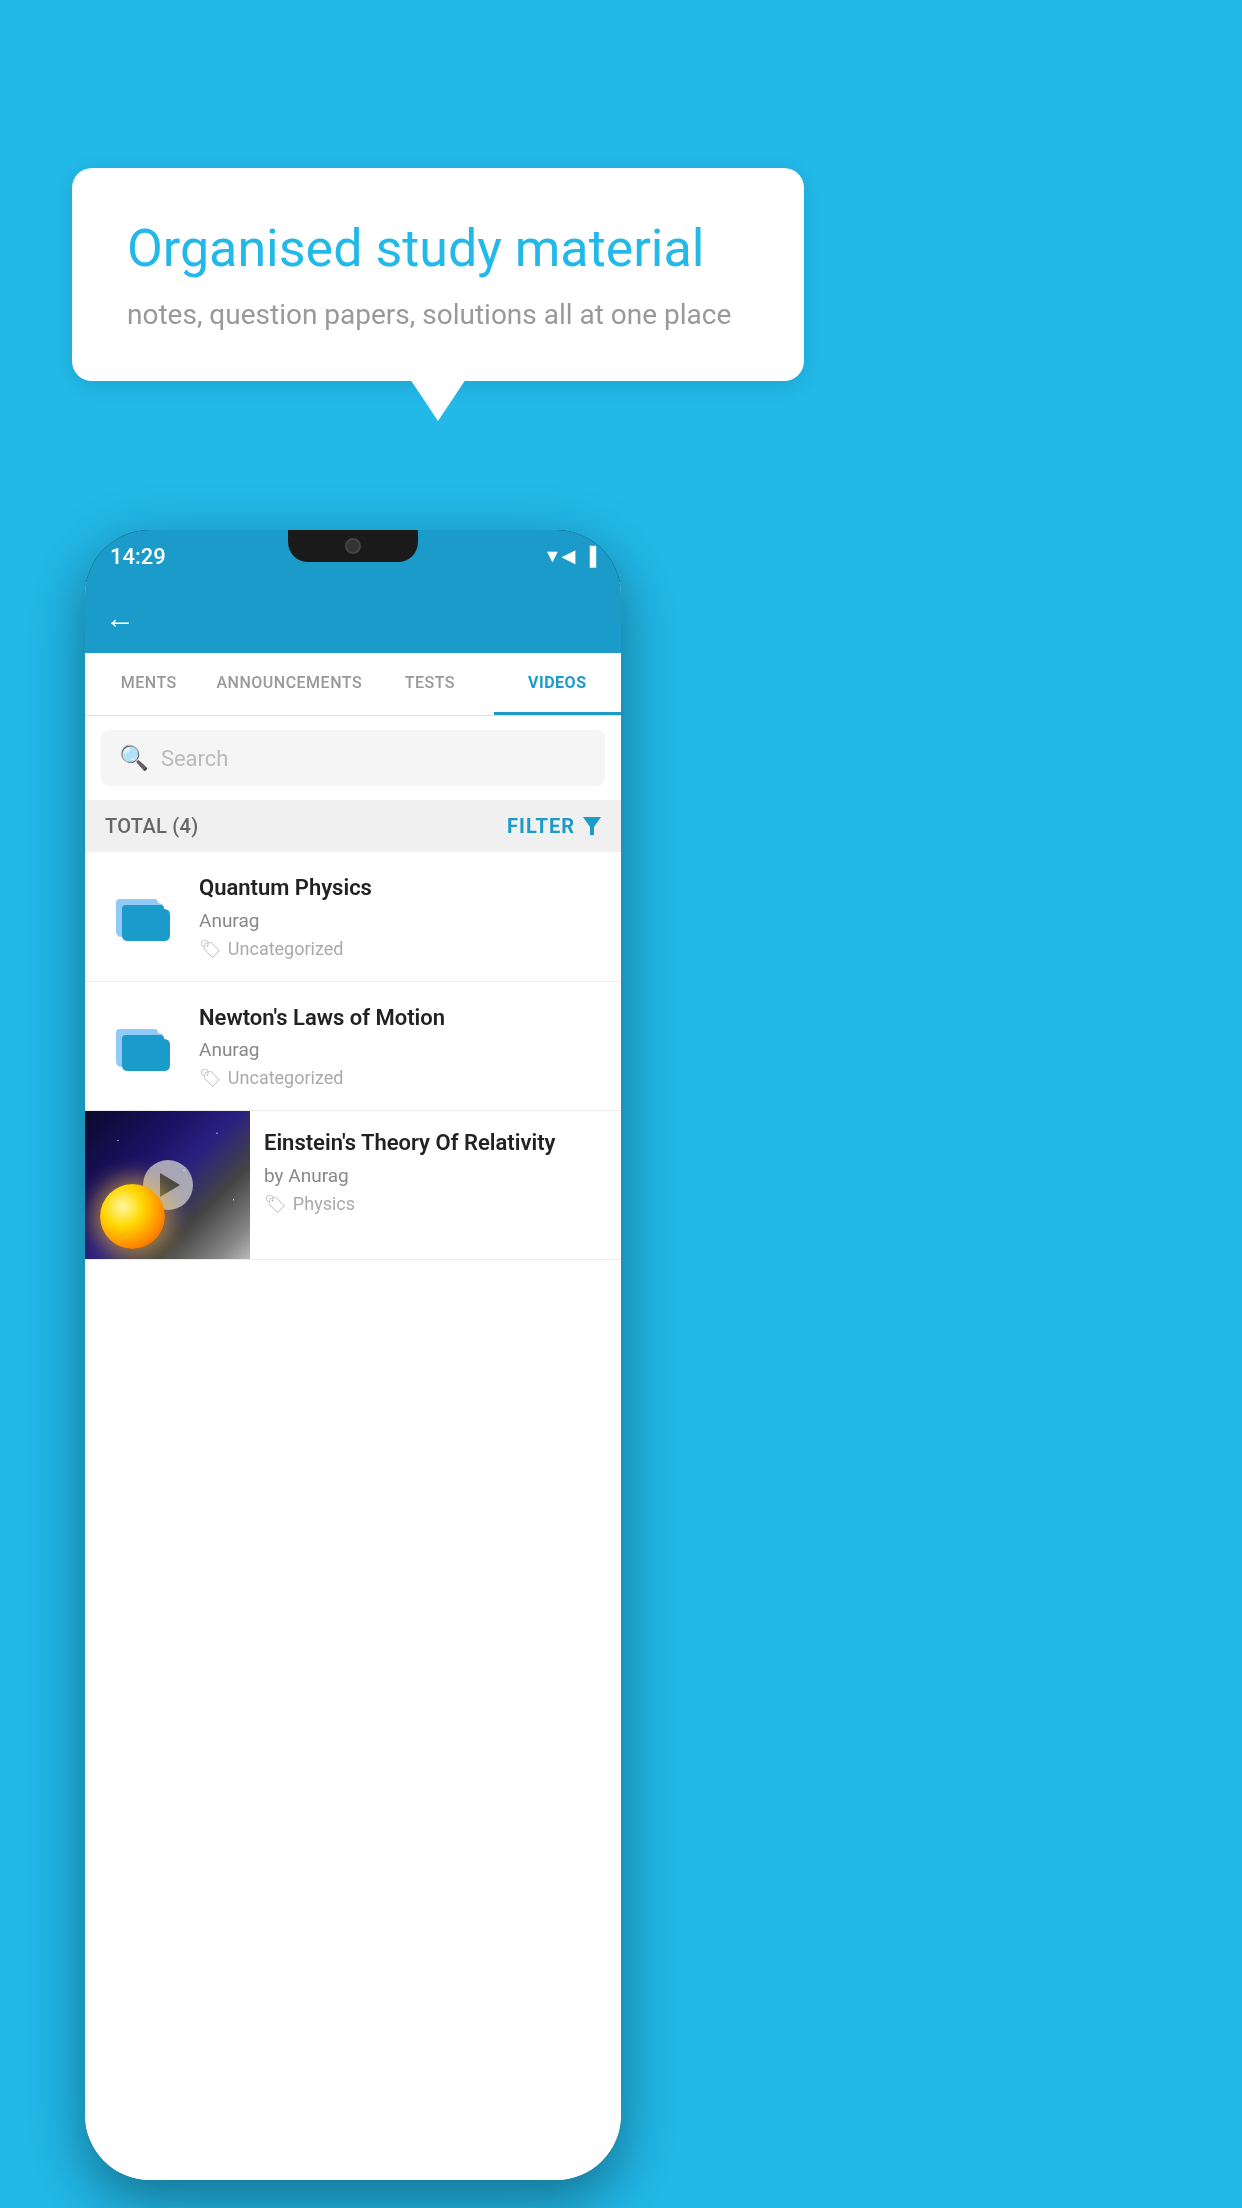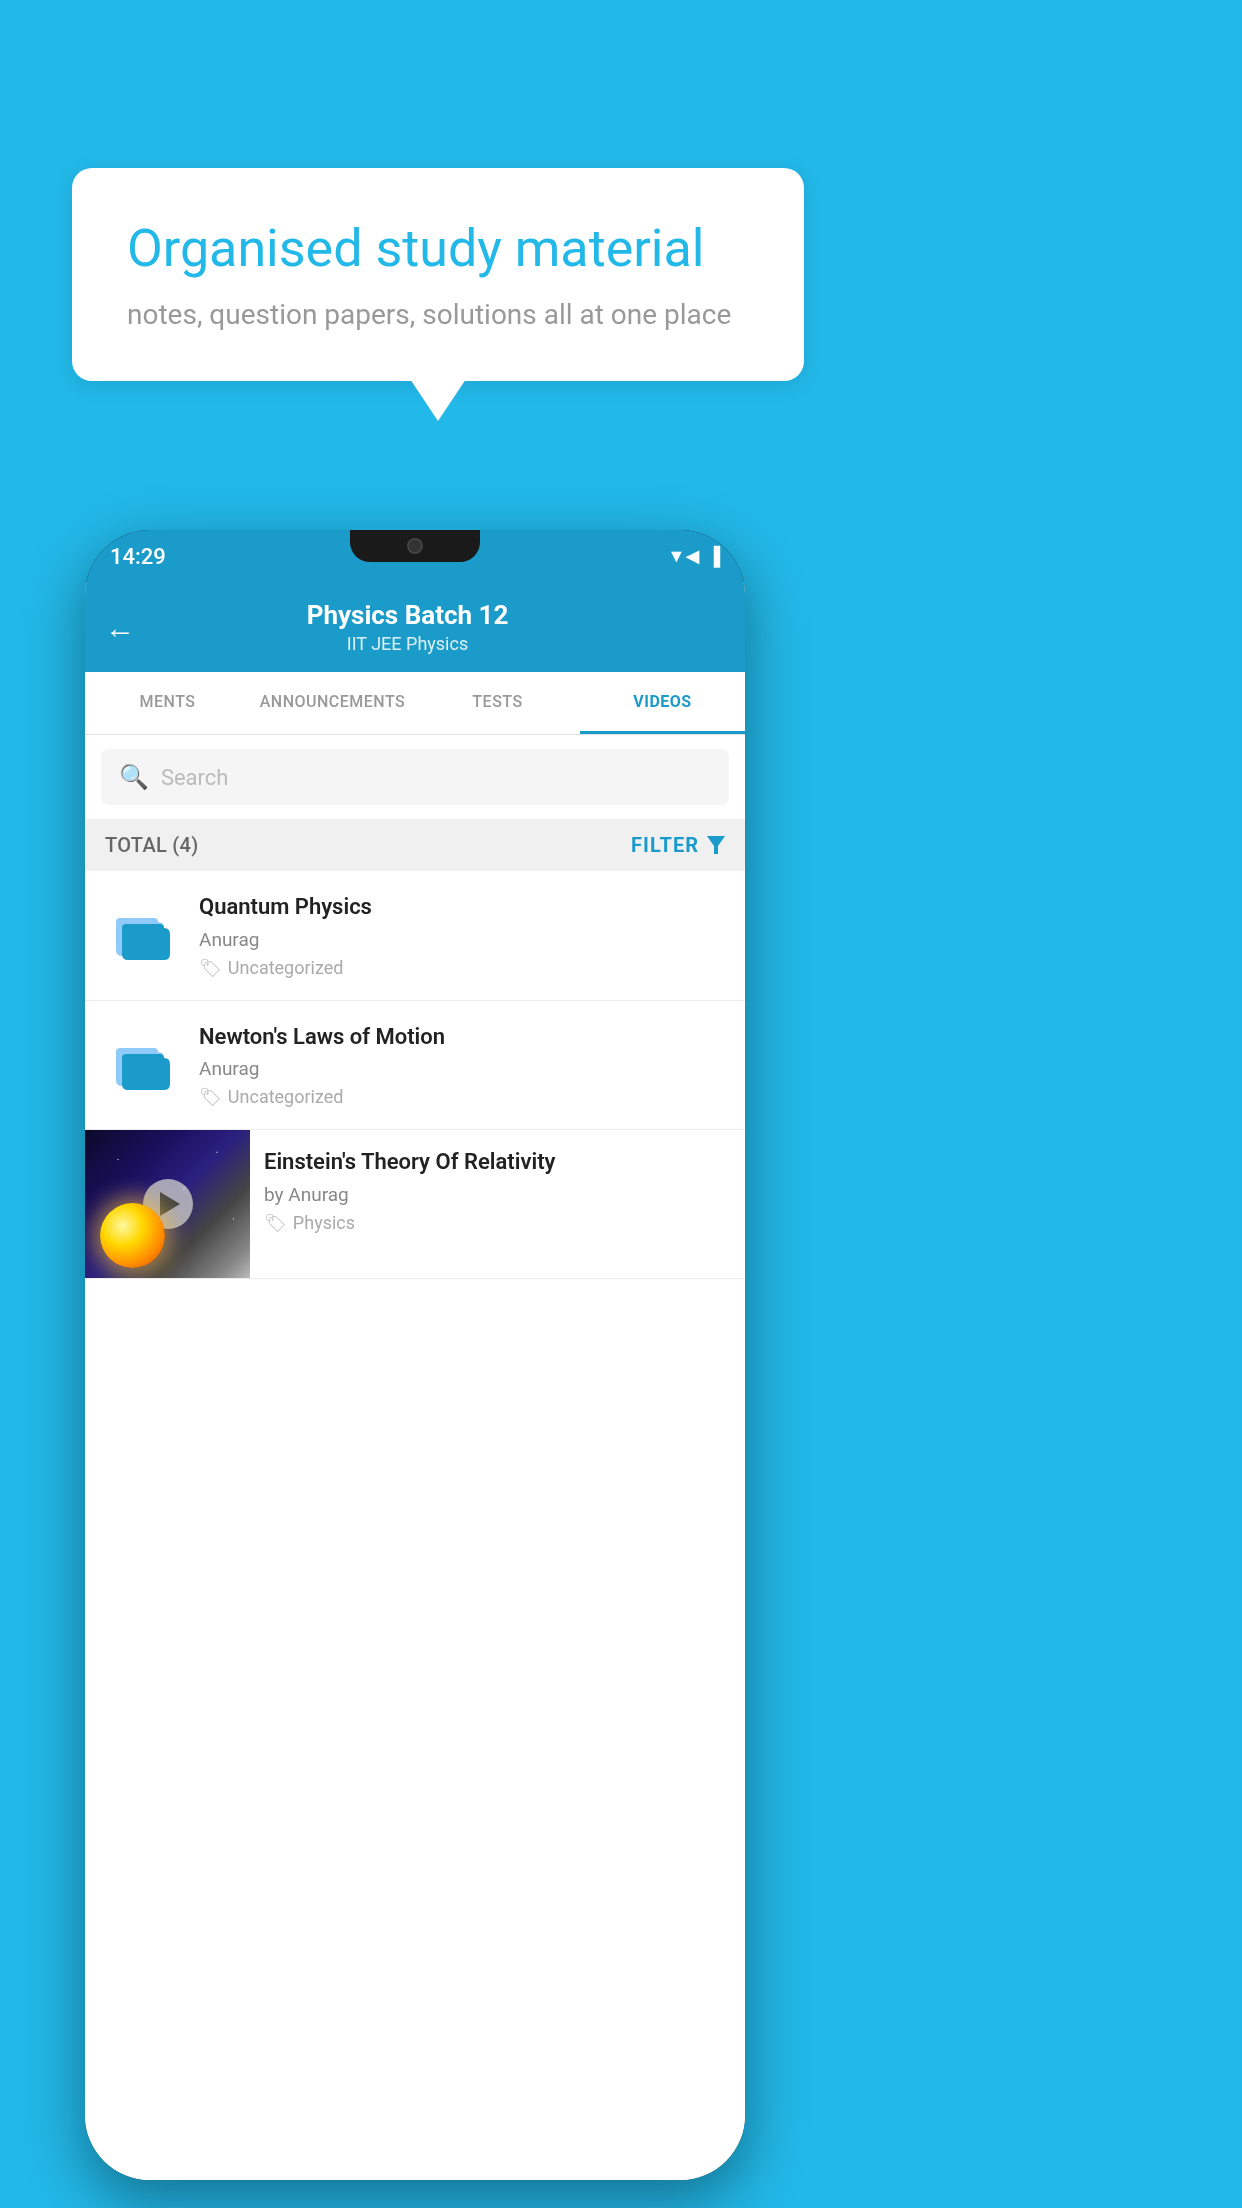--- a/index.html
+++ b/index.html
@@ -50,21 +50,21 @@
       color: #999;
       font-size: 28px;
       font-weight: 400;
     }
 
     
     .phone-frame {
       position: absolute;
       top: 530px;
       left: 85px;
-      width: 660px;
+      width: 536px;
       height: 1650px;
       background: #1a1a1a;
       border-radius: 65px;
       overflow: hidden;
       box-shadow: 0 20px 60px rgba(0,0,0,0.4);
     }
 
     
     .phone-status-bar {
       background: #1a9bc9;
@@ -384,24 +384,20 @@
     <div class="status-icons">
       <span>▼◀</span>
       <span>▐</span>
     </div>
   </div>
 
   <div class="app-content">
 
     <div class="app-header">
       <div class="back-arrow">←</div>
-      <div class="header-info">
-        <div class="header-title">Physics Batch 12</div>
-        <div class="header-subtitle">IIT JEE   Physics</div>
-      </div>
       <div style="width:45px;"></div>
     </div>
 
     <div class="tabs">
       <div class="tab">
         <span>MENTS</span>
       </div>
       <div class="tab">
         <span>ANNOUNCEMENTS</span>
       </div>

